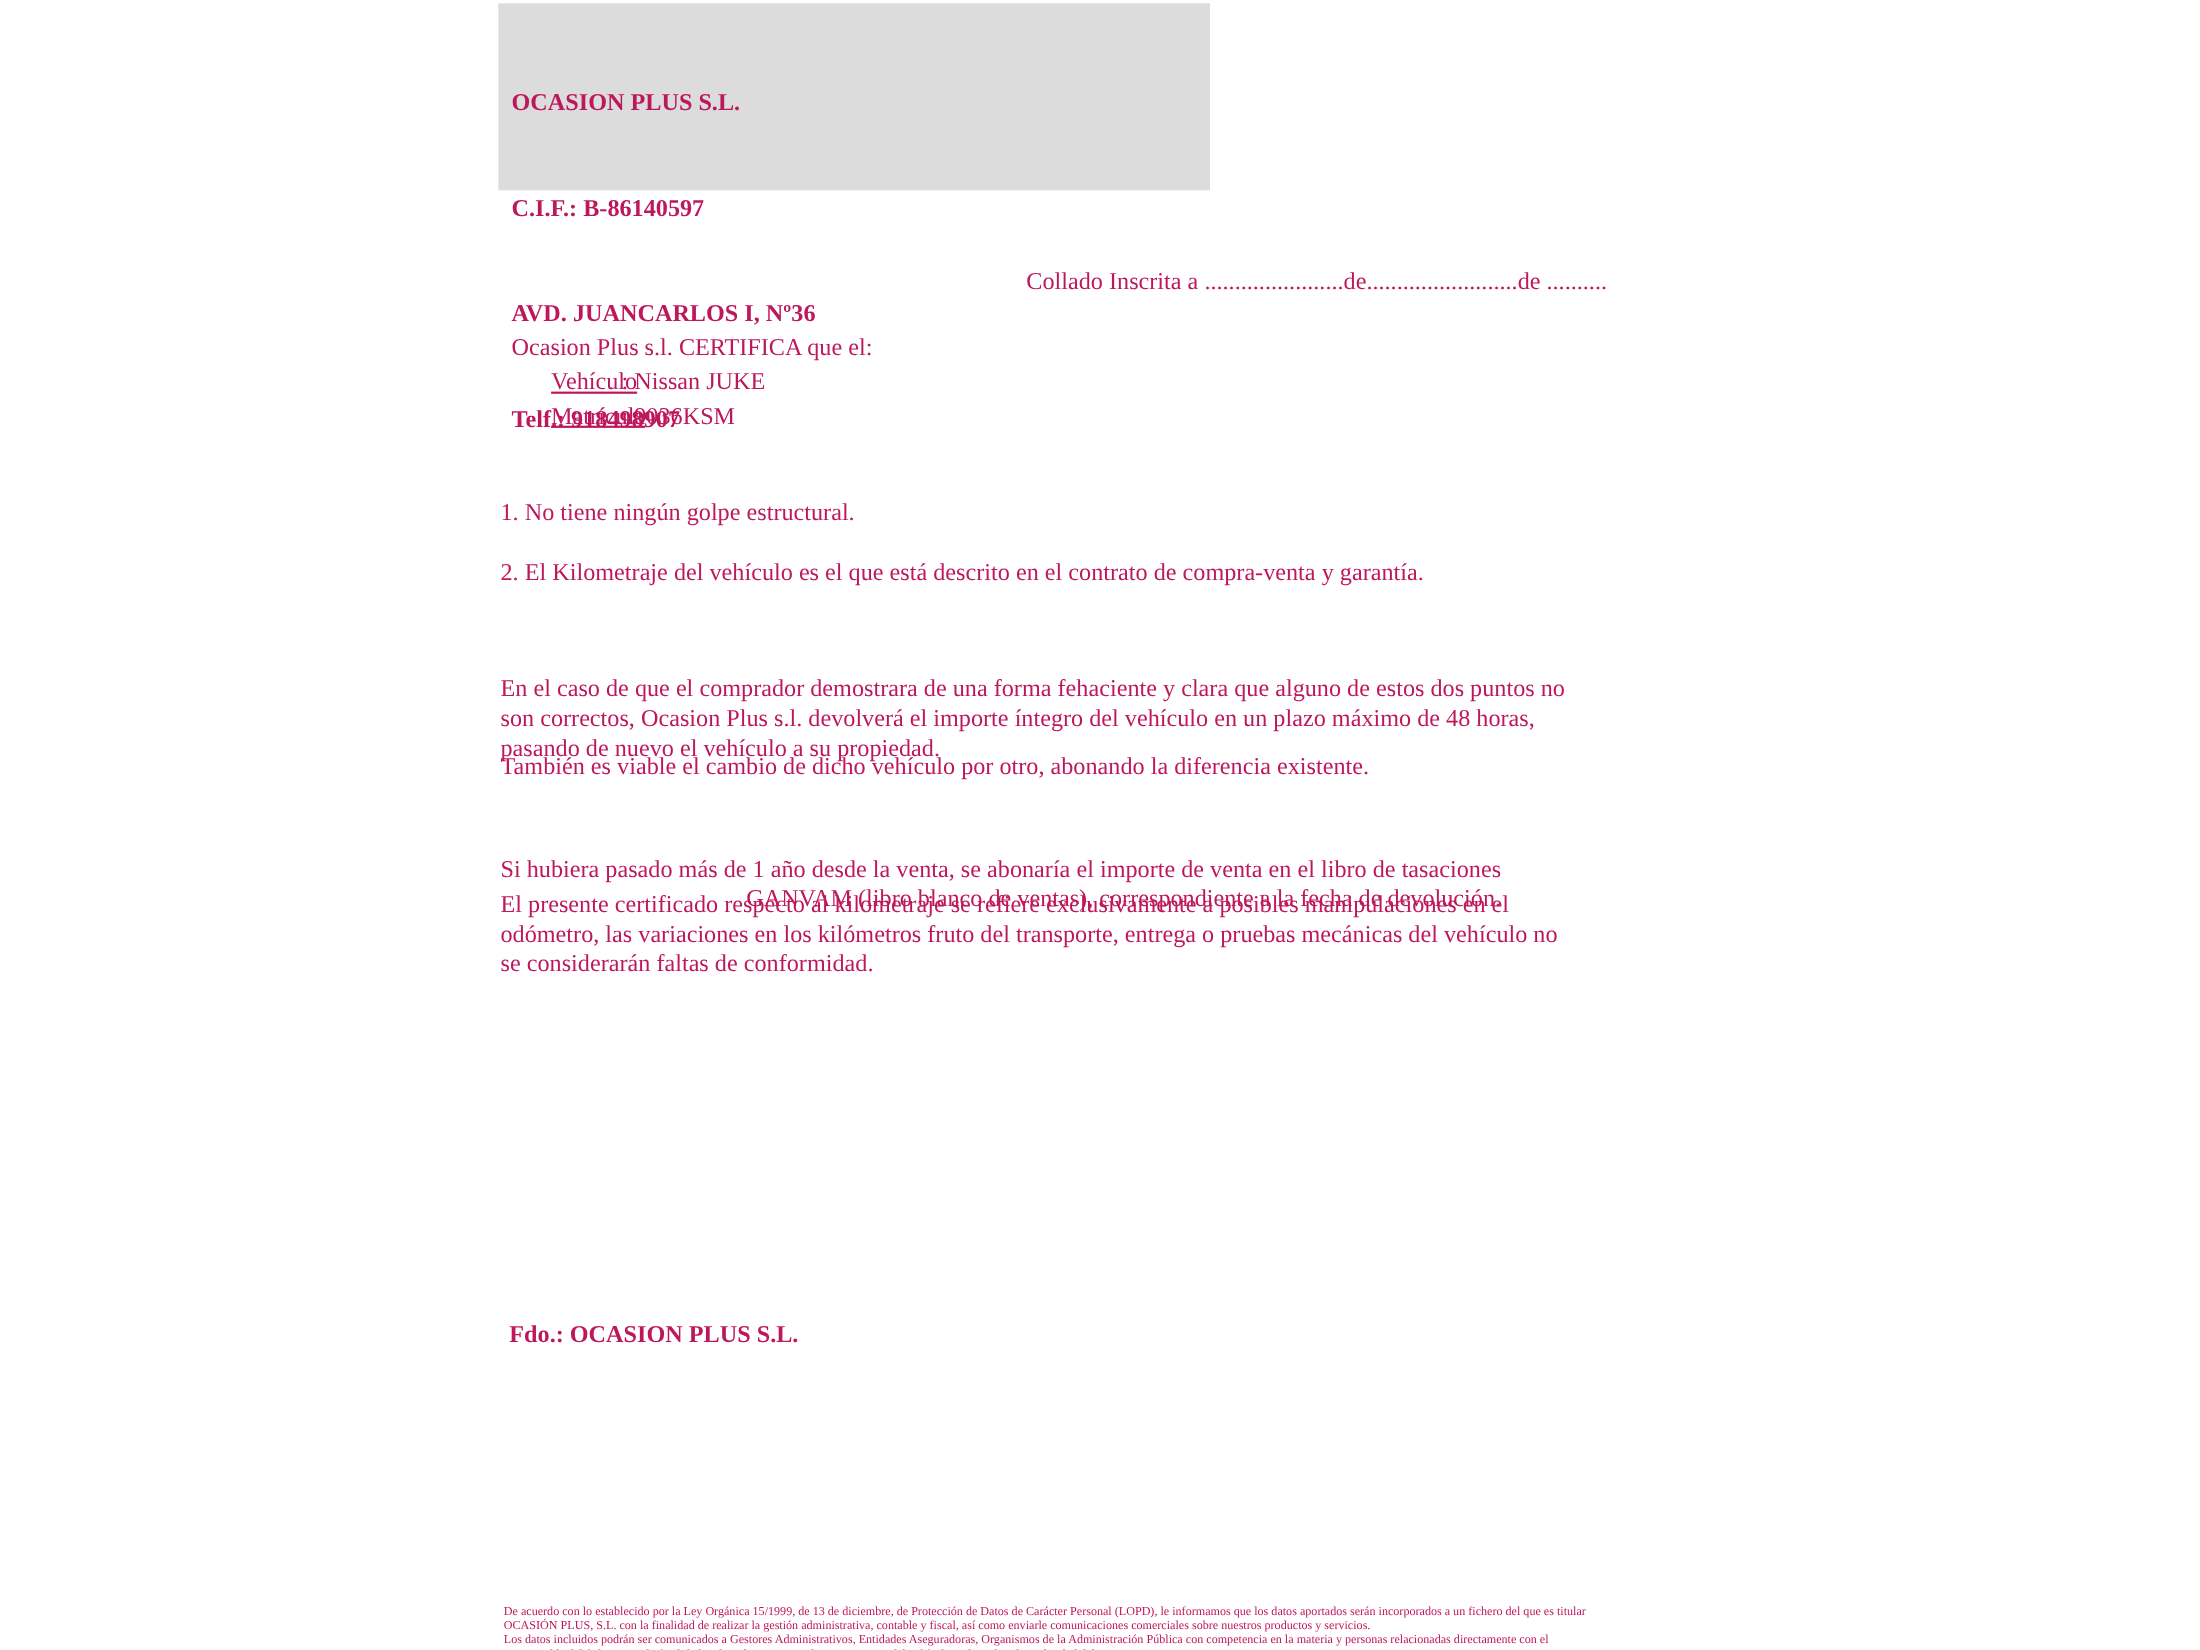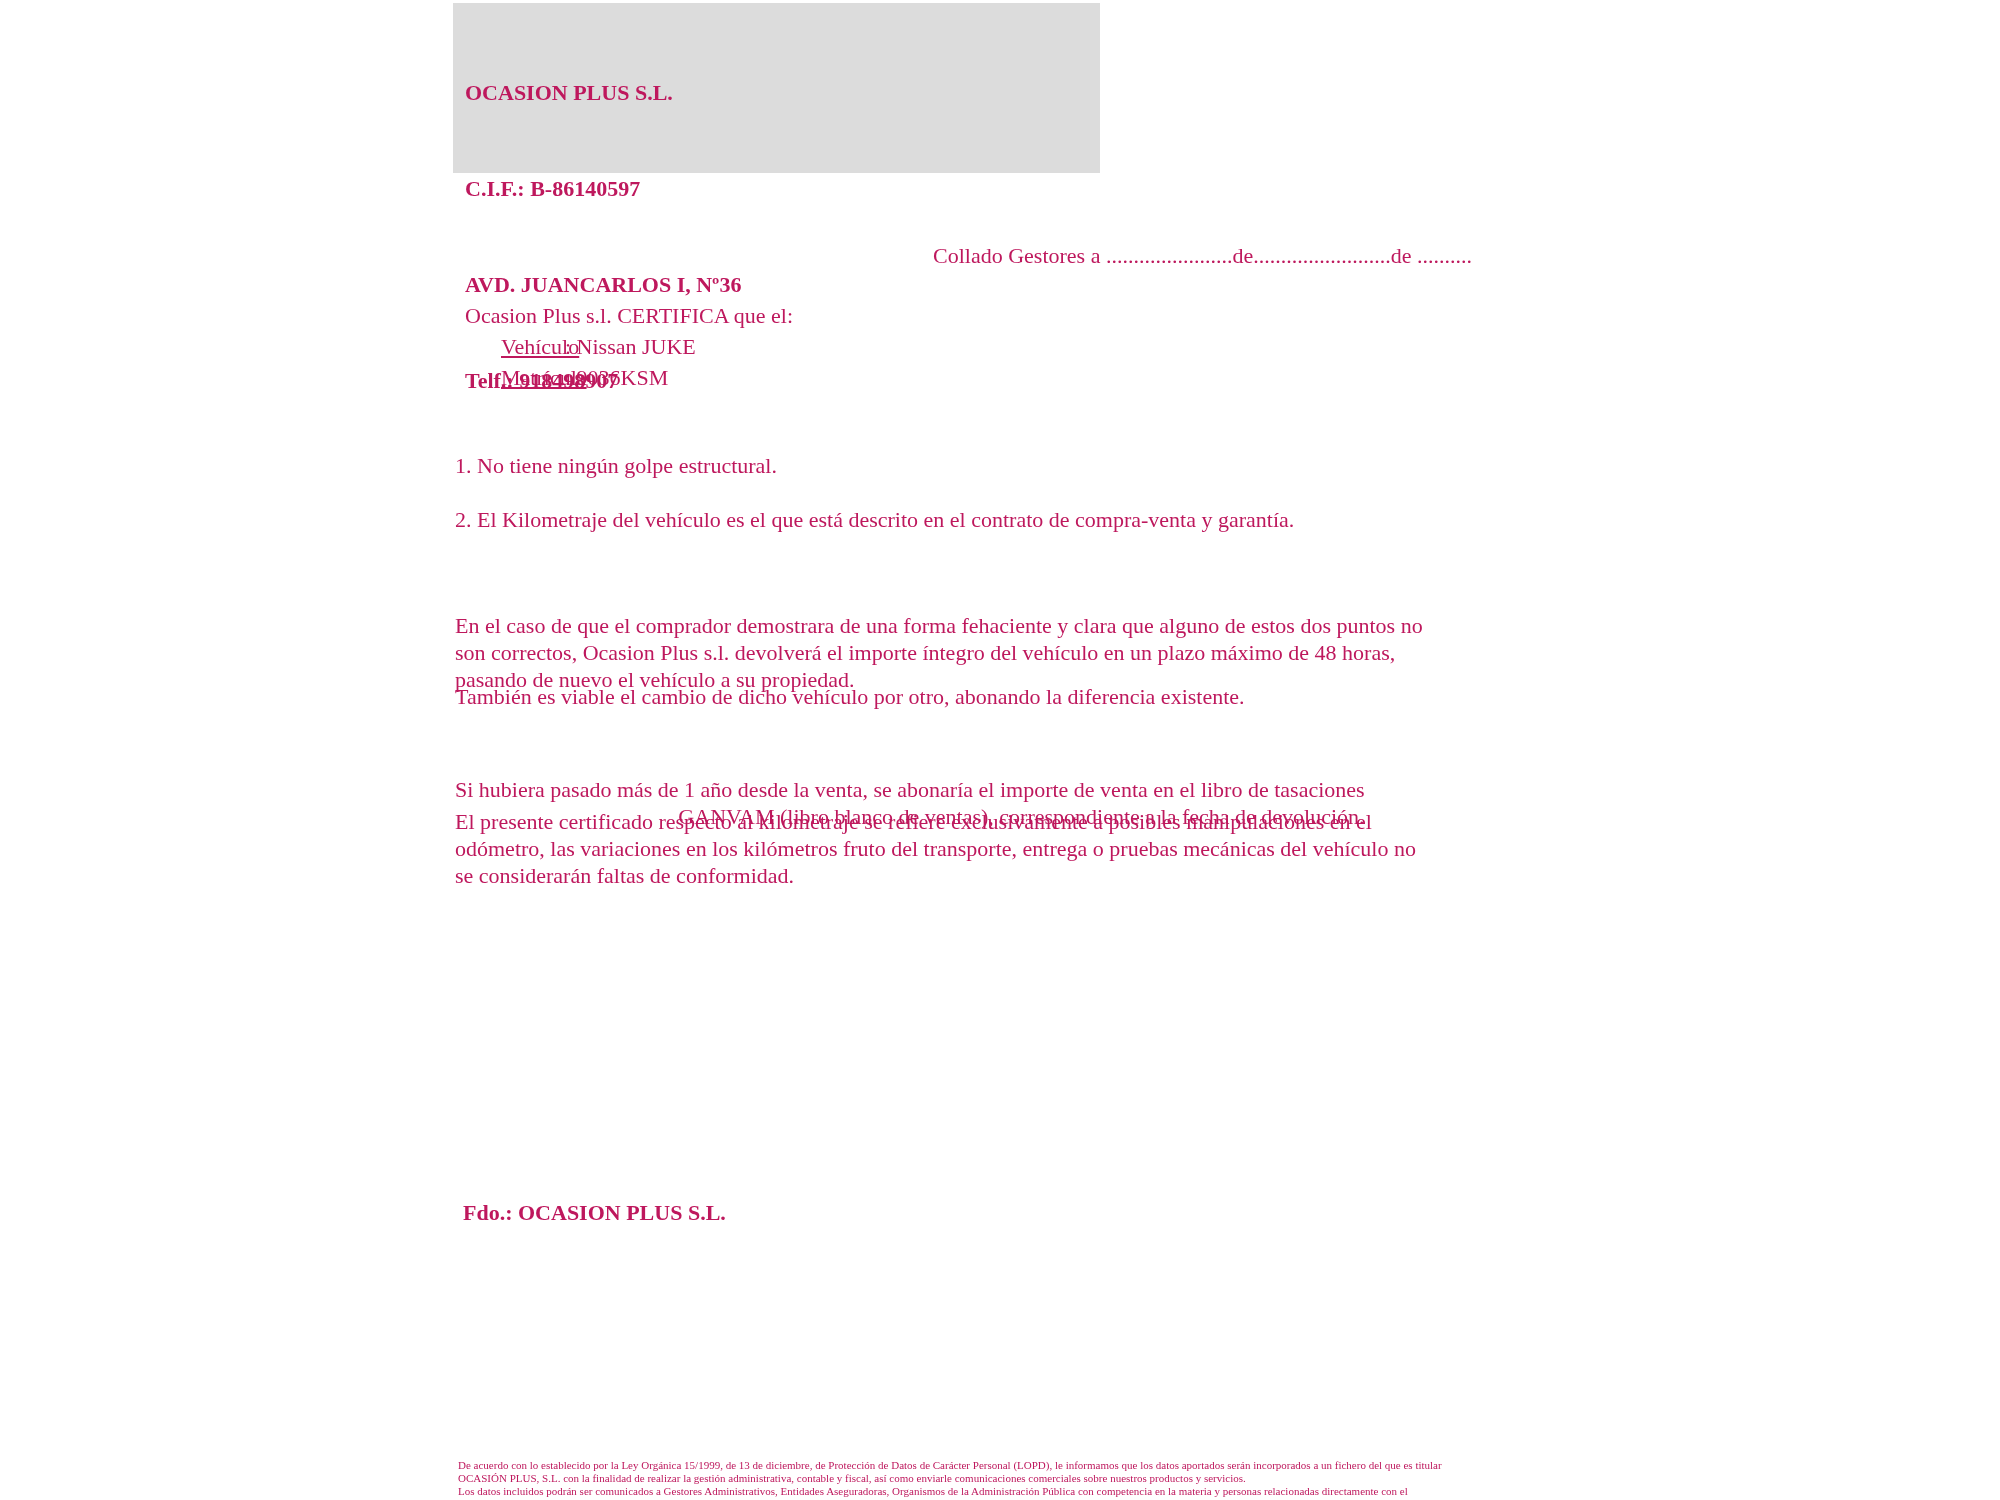--- a/index.html
+++ b/index.html
@@ -87,21 +87,21 @@
 
 <div class="page">
 
   <div class="header-box">
     <div>OCASION PLUS S.L.</div>
     <div>C.I.F.: B-86140597</div>
     <div>AVD. JUANCARLOS I, Nº36</div>
     <div>Telf.: 918498907</div>
   </div>
 
-  <div class="date-line">Collado Gestores a .......................de.........................de ..........</div>
+  <div class="date-line">Collado Inscrita a .......................de.........................de ..........</div>
 
   <div class="certify">
     <div>Ocasion Plus s.l. CERTIFICA que el:</div>
     <div class="certify-row">
       <span class="label-cell"><span class="underlined">Vehículo</span></span>
       <span>: Nissan JUKE</span>
     </div>
     <div class="certify-row">
       <span class="label-cell"><span class="underlined">Matrícula</span></span>
       <span>: 9036KSM</span>

